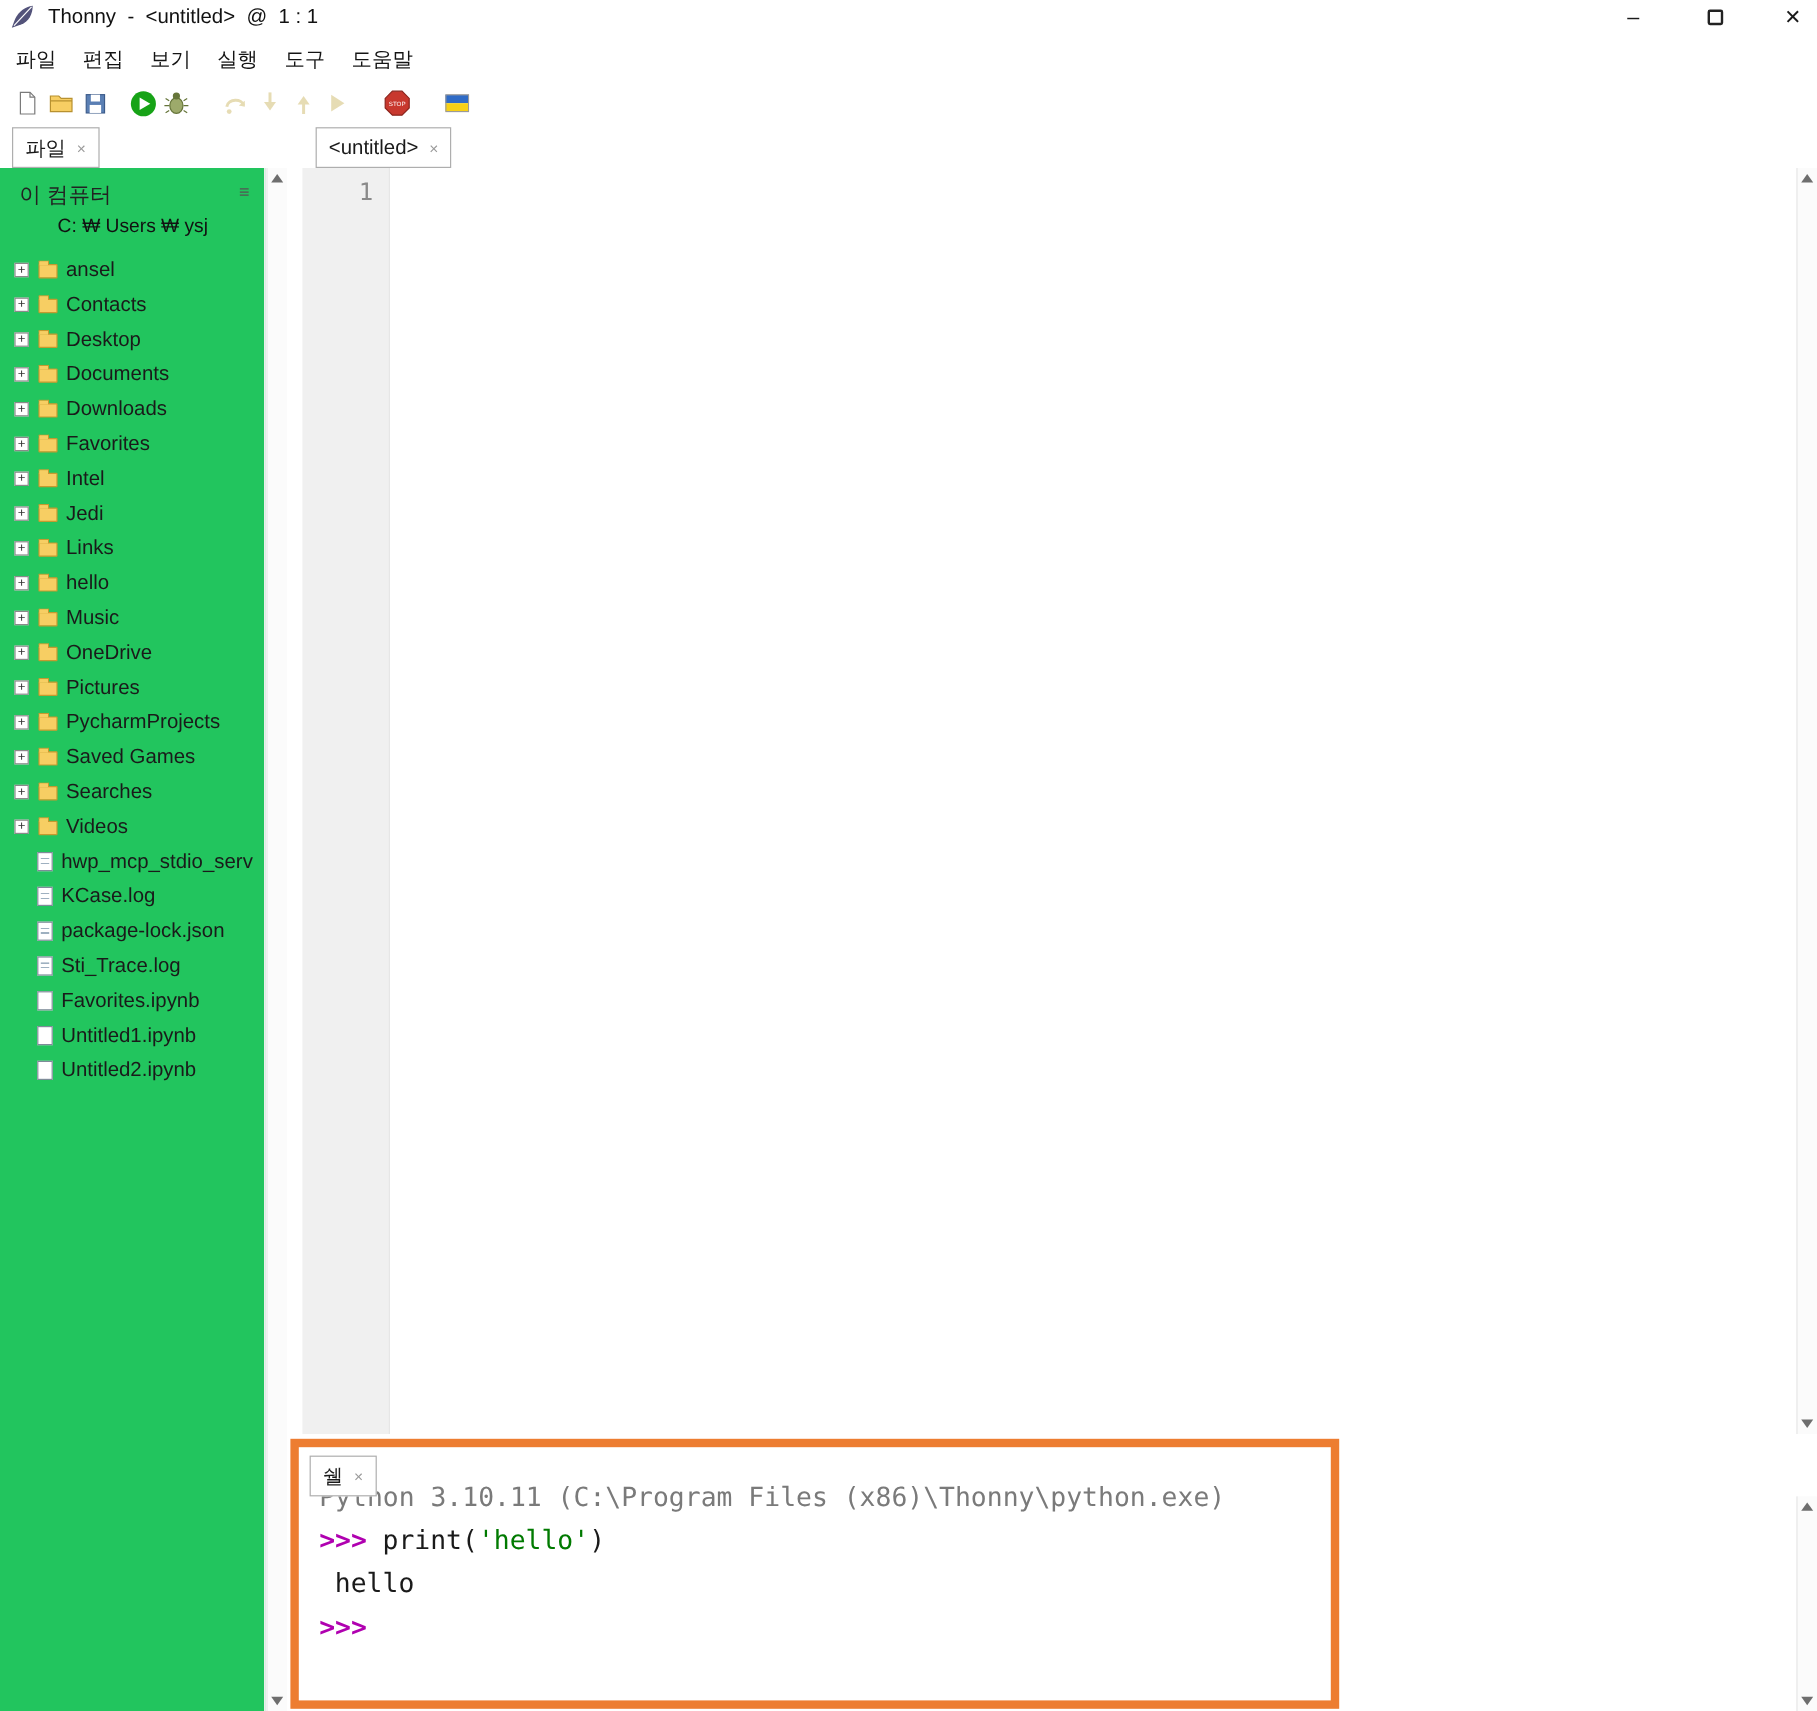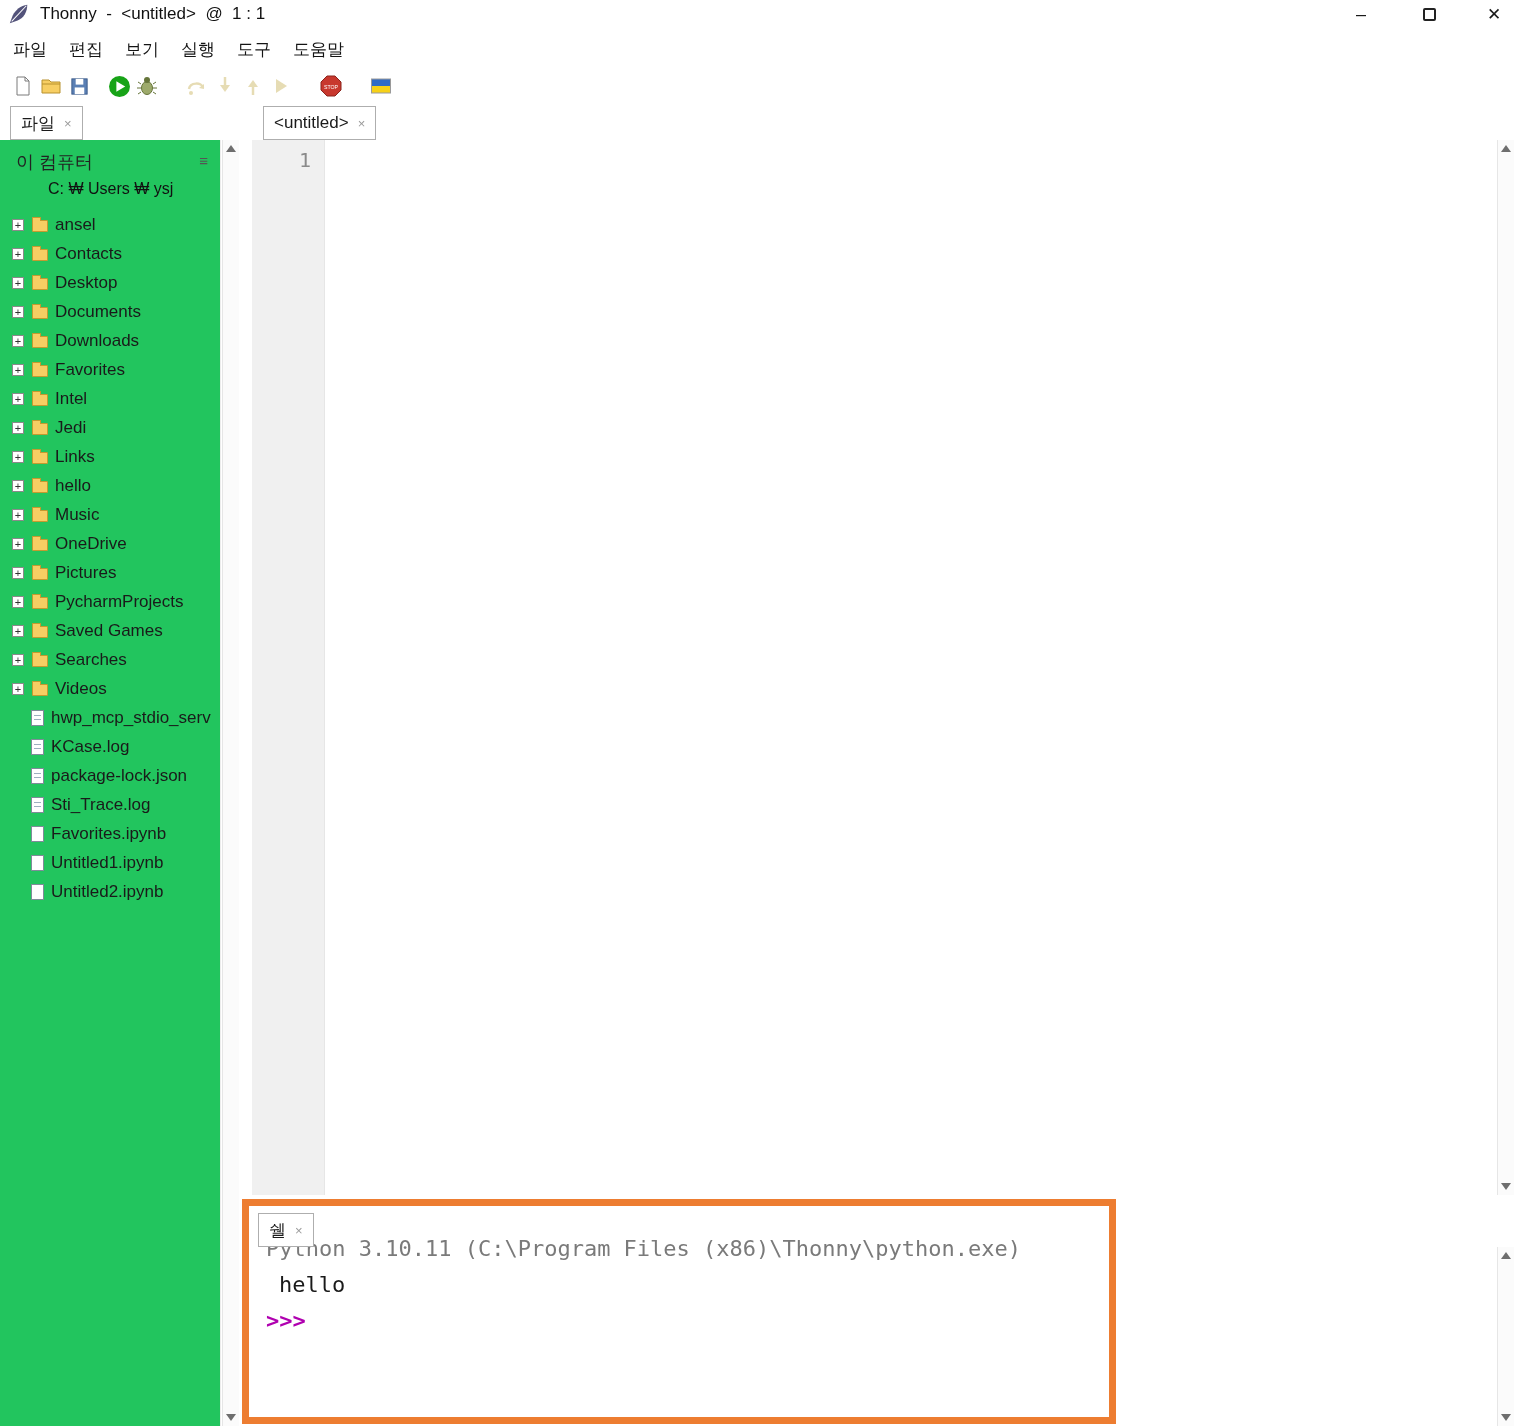--- a/index.html
+++ b/index.html
@@ -328,20 +328,23 @@
 </div>
 
 <div class="tab" style="left:258px; top:1213px;">
   <span>쉘</span>
   <span class="x">×</span>
 </div>
 
 <div class="shell">
   <div class="shell-lines">
     <div class="banner">Python 3.10.11 (C:\Program Files (x86)\Thonny\python.exe)</div>
+    <div>
+      <span class="prompt">&gt;&gt;&gt;</span><span class="codetx">print(</span><span class="strtx">'hello'</span><span class="codetx">)</span>
+    </div>
     <div class="out">hello</div>
     <div>
       <span class="prompt">&gt;&gt;&gt;</span>
     </div>
   </div>
 </div>
 
 <div class="sbar" style="left:1497px; top:1247px; width:17px; height:179px;">
   <div class="arr-up"></div>
   <div class="arr-dn"></div>

